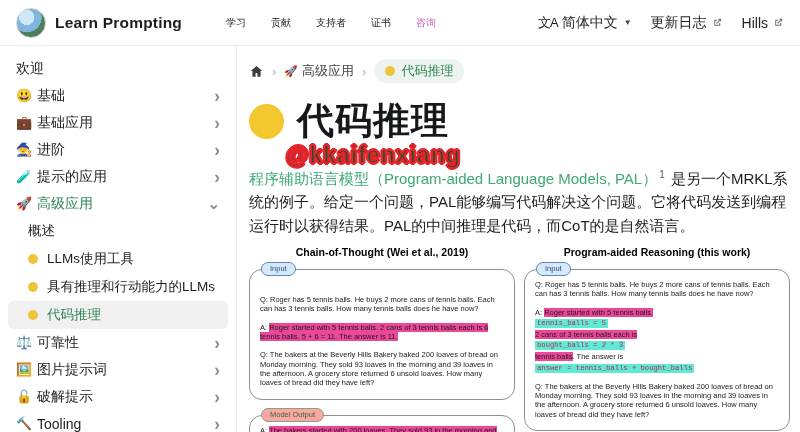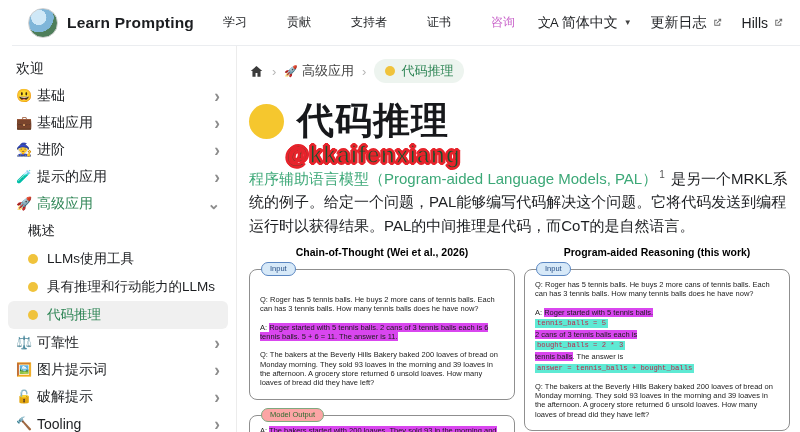--- a/index.html
+++ b/index.html
@@ -1,27 +1,27 @@
 <!DOCTYPE html>
 <html><head>
 <meta charset="utf-8">
 <style>
   * { margin:0; padding:0; box-sizing:border-box; }
   html,body { width:800px; height:432px; overflow:hidden; background:#fff;
               font-family:"Liberation Sans", sans-serif; color:#1c1e21; }
   .app { position:relative; width:800px; height:432px; background:#fff; }
 
   
-  .header { position:absolute; top:0; left:12px; right:0; height:46px; display:flex;
+  .header { position:absolute; top:0; left:0; right:0; height:46px; display:flex;
             align-items:center; padding:16px 16px; border-bottom:1px solid #ebedf0; background:#fff; z-index:5; }
   .logo { width:30px; height:30px; border-radius:50%; flex:none;
           background:radial-gradient(circle at 35% 30%, #cfe8f7 0 28%, #7fb6d9 29% 55%, #4e7e5a 56% 100%);
           border:1px solid #d0d0d0; }
   .brand { font-weight:bold; font-size:15.5px; margin-left:9px; letter-spacing:.2px; }
-  .nav { display:flex; gap:40px; margin-left:29px; font-size:12px; }
+  .nav { display:flex; gap:25px; margin-left:44px; font-size:10px; }
   .nav a { color:#1c1e21; text-decoration:none; cursor:pointer; }
   .nav a.hl-nav { color:#c75fc8; }
   .hdr-spacer { flex:1; }
   .hdr-right { display:flex; align-items:center; gap:19px; font-size:14px; }
   .hdr-item { display:flex; align-items:center; gap:4px; cursor:pointer; color:#1c1e21;text-align:center; }
   .translate-glyph { font-size:13px; letter-spacing:-1px; }
   .caret { font-size:8px; color:#444; margin-left:2px; }
   .ext-ic { width:11px; height:11px; fill:#6a6a6a; margin-left:1px; }
 
   
@@ -64,31 +64,31 @@
                            -1px -1px #e7242c, 1px 1px #e7242c, -1px 1px #e7242c, 1px -1px #e7242c; }
 
   .intro { margin-top:21px; font-size:15px; line-height:1.55; max-width:545px; color:#1c1e21; }
   .intro a.termlink { color:#3ca877; text-decoration:none; cursor:pointer; }
   .intro sup { font-size:10px; color:#555; cursor:pointer; margin:0 2px; }
 
   
   .figure { display:flex; gap:9px; margin-top:9px; }
   .fig-col { flex:1; min-width:0; }
   .fig-title { text-align:center; font-size:10.5px; font-weight:bold; color:#000; margin-bottom:11px; }
-  .fig-box { position:relative; border:1.4px solid #8f8f8f; border-radius:8px; background:#fff;
+  .fig-box { position:relative; border:1.4px solid #8f8f8f; border-radius:13px; background:#fff;
              padding:10px 10px 9px; font-size:7.5px; line-height:1.25; color:#1b1b1b; }
   .fig-box.pad-top { padding-top:25px; }
   .fig-box p { margin-bottom:9px; }
   .fig-box p:last-child { margin-bottom:2px; }
   .badge { position:absolute; top:-8px; left:11px; font-size:7.5px; padding:1px 8px 2px;
            border-radius:9px; background:#fff; }
   .badge.input { background:#d7e9f8; border:1px solid #5b87c2; color:#274f86; }
   .badge.output { background:#fca5a5; border:1px solid #7fa87f; color:#2f6b2f; }
   .out-box { margin-top:15px; }
-  .hl { background:#d946ef; }
+  .hl { background:#ec4899; }
   .code { display:table; font-family:"Liberation Mono","DejaVu Sans Mono",monospace;
           font-size:7.2px; background:#5eead4; color:#bb2a4e; padding:0 2px; margin:2px 0; }
   .pal-line { margin-bottom:1px; }
 </style>
 </head>
 <body>
 
 <div class="app">
 
   <div class="header">
@@ -214,21 +214,21 @@
       <h1 class="page-title">代码推理</h1>
     </div>
 
     <div class="watermark">@kkaifenxiang</div>
 
     <p class="intro"><a class="termlink">程序辅助语言模型（Program-aided Language Models, PAL）</a><sup>1</sup><span> 是另一个MRKL系统的例子。给定一个问题，PAL能够编写代码解决这个问题。它将代码发送到编程运行时以获得结果。PAL的中间推理是代码，而CoT的是自然语言。</span></p>
 
     <div class="figure">
 
       <div class="fig-col">
-        <div class="fig-title">Chain-of-Thought (Wei et al., 2026)</div>
+        <div class="fig-title">Chain-of-Thought (Wei et al., 2019)</div>
         <div class="fig-box pad-top">
           <span class="badge input">Input</span>
           <p>Q: Roger has 5 tennis balls. He buys 2 more cans of tennis balls. Each can has 3 tennis balls. How many tennis balls does he have now?</p>
           <p><span>A: </span><span class="hl">Roger started with 5 tennis balls. 2 cans of 3 tennis balls each is 6 tennis balls. 5 + 6 = 11. The answer is 11.</span></p>
           <p>Q: The bakers at the Beverly Hills Bakery baked 200 loaves of bread on Monday morning. They sold 93 loaves in the morning and 39 loaves in the afternoon. A grocery store returned 6 unsold loaves. How many loaves of bread did they have left?</p>
         </div>
         <div class="fig-box out-box">
           <span class="badge output">Model Output</span>
           <p><span>A: </span><span class="hl">The bakers started with 200 loaves. They sold 93 in the morning and 39 in the afternoon. So they sold 93 + 39 = 132 loaves. The grocery store returned 6 loaves. So they had 200 - 132 - 6 = 62 loaves left.</span></p>
         </div>

